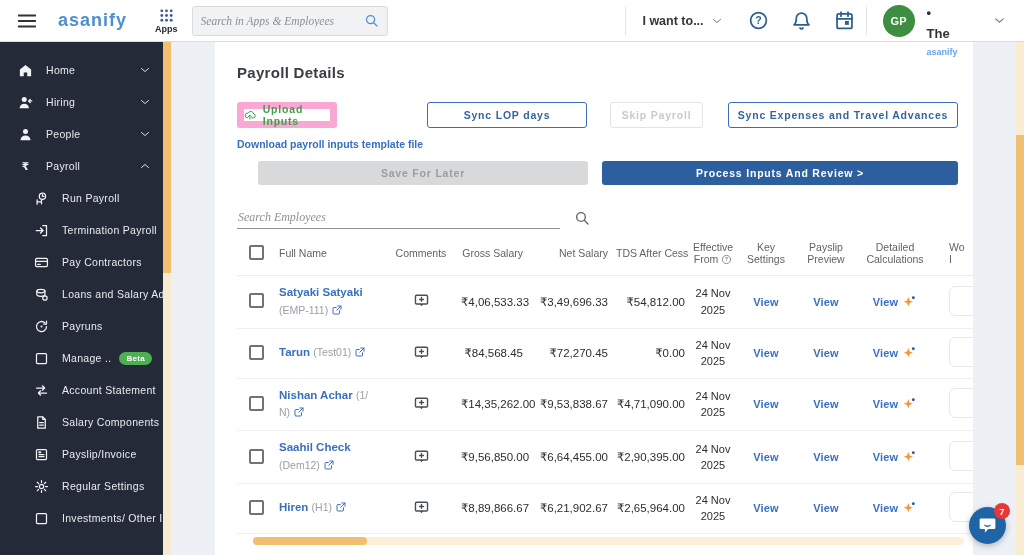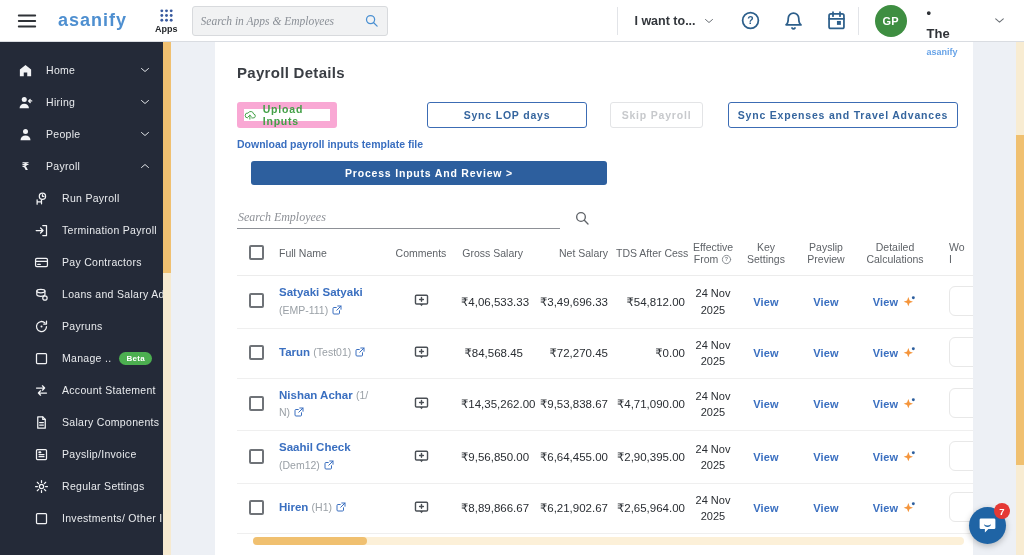--- a/index.html
+++ b/index.html
@@ -16,21 +16,21 @@
   .apps .apps-lbl { font-size:9px; font-weight:bold; color:#24272b; margin-top:1px; }
   .hdr-search { margin-left:14px; width:196px; height:30px; background:#f1f2f3; border:1px solid #d8dadd; border-radius:3px; display:flex; align-items:center; padding:0 8px; }
   .hdr-search input { flex:1; border:none; outline:none; background:transparent; font-family:"Liberation Serif","DejaVu Serif",serif; font-style:italic; font-size:11.5px; color:#555; }
   .hdr-search input::placeholder { color:#8a8f96; }
   .hdr-search .search-ic { width:15px; height:15px; color:#4a90d2; }
   .hdr-right { margin-left:auto; display:flex; align-items:center; height:100%; }
   .vdiv { width:1px; height:28px; background:#e2e4e8; }
   .iwant { display:flex; align-items:center; gap:7px; padding:0 14px 0 16px; font-size:12.5px; font-weight:bold; color:#33373c; cursor:pointer; }
   .iwant .chev { width:12px; height:12px; color:#6a6f75; }
   .hdr-ic { width:21px; height:21px; color:#2d5f8b; margin:0 11px; cursor:pointer; }
-  .avatar { width:32px; height:32px; border-radius:50%; background:var(--avatar-green,#3e8e41); color:#fff; font-size:11px; font-weight:bold; display:flex; align-items:center; justify-content:center; margin:0 20px 0 16px; }
+  .avatar { width:32px; height:32px; border-radius:50%; background:var(--avatar-green,#3e8e41); color:#fff; font-size:11px; font-weight:bold; display:flex; align-items:center; justify-content:center; margin:0 12px 0 16px; }
   .acct { display:flex; align-items:baseline; gap:6px; cursor:pointer;flex-direction:column; }
   .acct .role, .acct .sep, .acct .orgpre { font-size:13px; font-weight:bold; color:#2f3237; }
   .acct .orgname { font-size:9px; font-weight:bold; color:#69a4e8; }
   .acct-chev { width:13px; height:13px; color:#6a6f75; margin:0 18px 0 26px; cursor:pointer; }
 
   
   .sidebar { position:absolute; top:42px; left:0; width:163px; bottom:0; background:#242a38; overflow:hidden; z-index:20; }
   .snav { padding-top:12px; }
   .s-item { display:flex; align-items:center; height:32px; color:#e9ebee; cursor:pointer; font-size:10.5px; letter-spacing:.3px; }
   .s-item.lvl1 { padding-left:18px; }
@@ -387,20 +387,21 @@
         <span>Upload Inputs</span>
       </div>
       <div class="btn btn-synclop">Sync LOP days</div>
       <div class="btn btn-skip">Skip Payroll</div>
       <div class="btn btn-syncexp">Sync Expenses and Travel Advances</div>
     </div>
 
     <span class="dl-link">Download payroll inputs template file</span>
 
     <div class="action-row">
+      <div class="btn-save">Save For Later</div>
       <div class="btn-process">Process Inputs And Review &gt;</div>
     </div>
 
     <div class="emp-search-row">
       <input class="emp-search" placeholder="Search Employees" style="">
       <span class="emp-search-ic">
           <svg viewBox="0 0 24 24" fill="none" stroke="currentColor" stroke-width="2" stroke-linecap="round" stroke-linejoin="round" width="100%" height="100%">
             <circle cx="10.5" cy="10.5" r="6.5"></circle>
             <path d="M15.5 15.5L21 21"></path>
           </svg>

